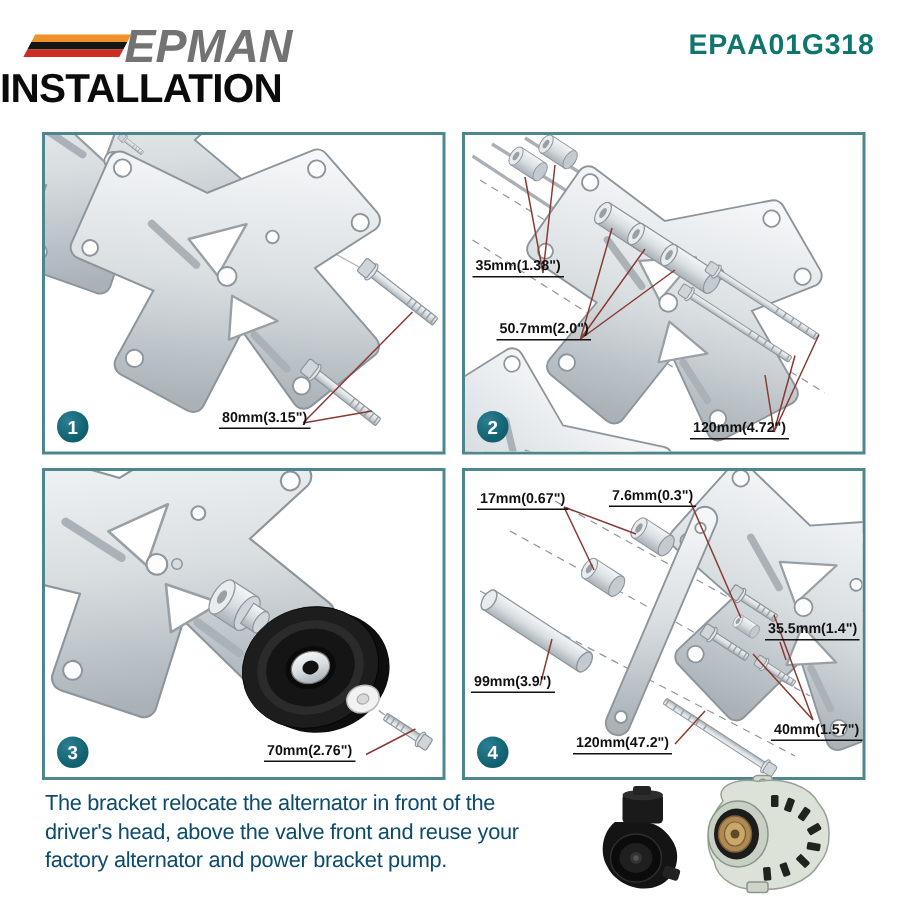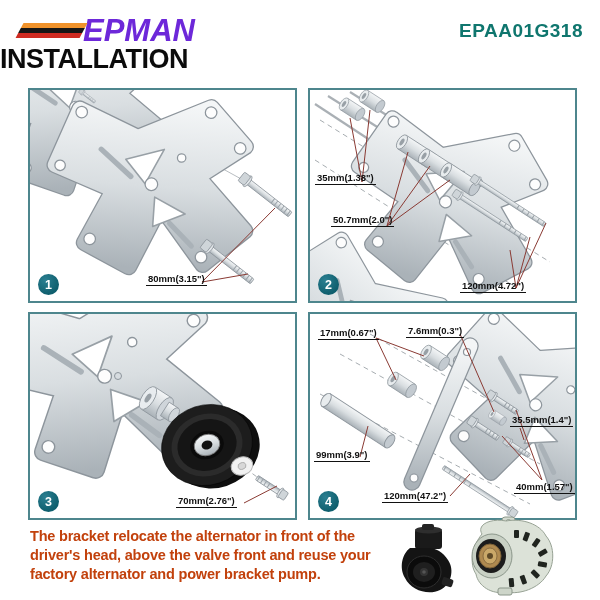--- a/index.html
+++ b/index.html
@@ -4,38 +4,38 @@
 <style>
   html,body{margin:0;padding:0;background:#ffffff;}
   .page{position:relative;width:600px;height:600px;background:#ffffff;overflow:hidden;
         font-family:"Liberation Sans",sans-serif;color:#111;}
   
   .logo{position:absolute;left:15px;top:15px;display:flex;align-items:center;}
   .flag{width:64px;height:16px;transform:skewX(-28deg);transform-origin:bottom left;margin-right:4px;}
   .flag .s1{height:5px;background:#F0922B;}
   .flag .s2{height:5px;background:#151515;}
   .flag .s3{height:5px;background:#CE2B22;}
-  .brand{font-size:31px;font-weight:800;font-style:italic;letter-spacing:0;color:#6d28d9;line-height:1;}
+  .brand{font-size:31px;font-weight:800;font-style:italic;letter-spacing:0;color:#737373;line-height:1;}
   .partno{position:absolute;right:17px;top:20px;font-size:19px;font-weight:bold;letter-spacing:.5px;color:#0f766e;}
   .title{position:absolute;left:0;top:44px;width:100%;text-align:left;
          font-size:27px;font-weight:800;letter-spacing:-.5px;color:#0b0b0b;}
   .subtitle{position:absolute;left:0;top:74px;width:100%;text-align:center;
          font-size:9px;font-weight:bold;letter-spacing:-.2px;color:#141414;}
   
   .panel{position:absolute;border:2px solid #4E868D;background:#fff;box-sizing:border-box;}
   .panel svg.illus{position:absolute;left:0;top:0;}
   .dim{position:absolute;font-size:9.5px;font-weight:bold;color:#111;white-space:nowrap;
        border-bottom:1.5px solid #111;padding:0 2px 1px 2px;background:transparent;}
   .badge{position:absolute;left:8px;bottom:6px;width:21px;height:21px;border-radius:50%;
          background:radial-gradient(circle at 35% 30%, #2b7f91, #0F5F6E 70%);
          display:flex;align-items:center;justify-content:center;}
   .badge span{color:#fff;font-size:12.5px;font-weight:bold;}
   
-  .footer-text{position:absolute;left:30px;top:527px;font-size:14.5px;font-weight:bold;
-               letter-spacing:-.2px;color:#c2410c;line-height:1.3;}
+  .footer-text{position:absolute;left:30px;top:527px;font-size:14.5px;font-weight:normal;
+               letter-spacing:-.2px;color:#0c4a6e;line-height:1.3;}
   .footer-img{position:absolute;}
 </style>
 </head>
 <body>
 
 <div class="page">
 
   <svg width="0" height="0" style="position:absolute" aria-hidden="true">
     <defs>
       <linearGradient id="metal" x1="0" y1="0" x2="0" y2="1">

